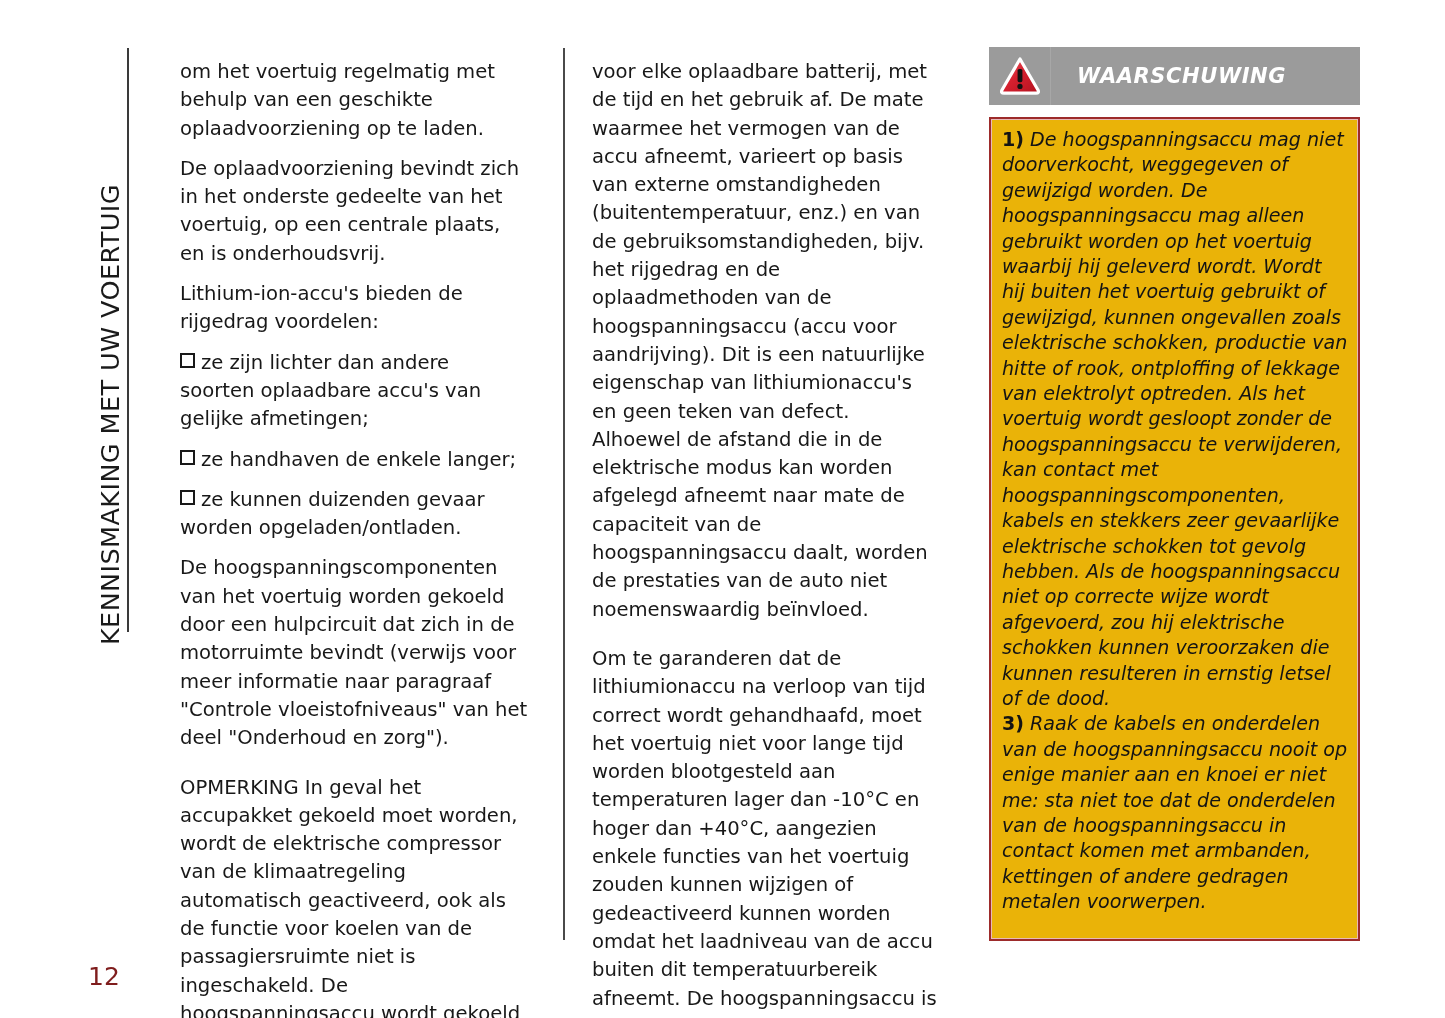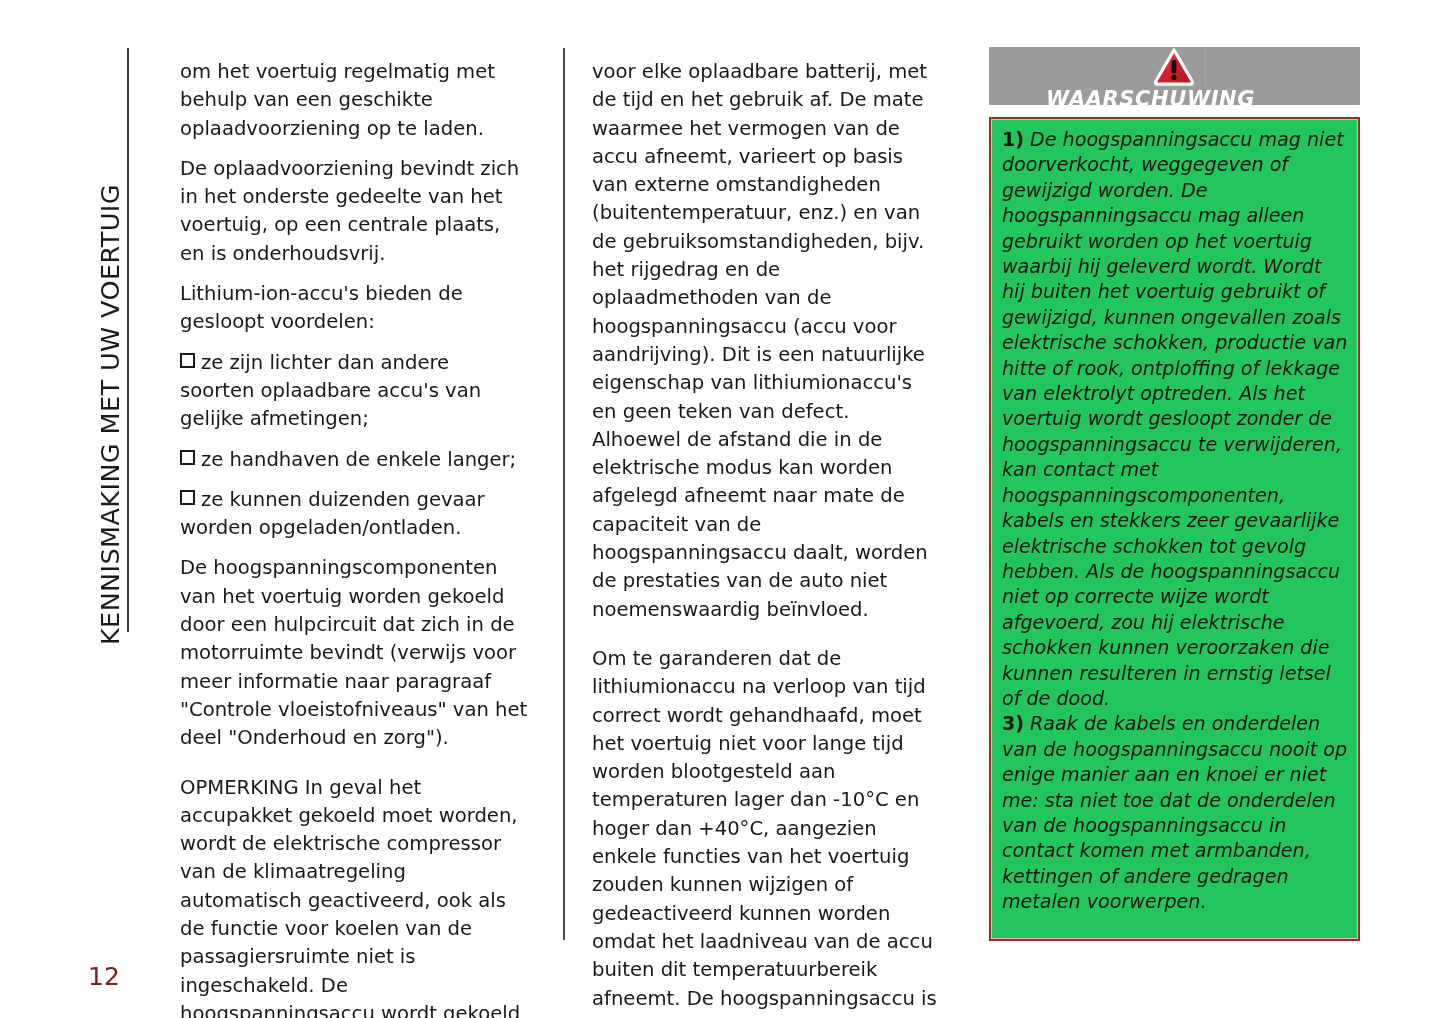--- a/index.html
+++ b/index.html
@@ -93,21 +93,20 @@
     left: 989px;
     top: 47px;
     width: 371px;
   }
   #warning-header {
     position: relative;
     height: 58px;
     background: #9b9b9b;
     display: flex;
     align-items: center;
-    flex-direction: column;
   }
   #warning-icon-cell {
     width: 62px;
     height: 58px;
     display: flex;
     align-items: center;
     justify-content: center;
     border-right: 1px solid #a7a7a7;
     box-sizing: border-box;
   }
@@ -120,21 +119,21 @@
     font-weight: bold;
     font-size: 21px;
     letter-spacing: 0.6px;
     font-family: "DejaVu Sans", "Liberation Sans", sans-serif;
     padding-right: 48px;
   }
   #warning-body {
     margin-top: 12px;
     border: 2px solid #9d2b2b;
     box-shadow: inset 0 0 0 1px #e8b9b9;
-    background: #22c55e;
+    background: #eab308;
     padding: 8px 10px 10px 11px;
     box-sizing: border-box;
     height: 824px;
   }
   .warn-item {
     font-style: italic;
     font-size: 19.1px;
     line-height: 25.4px;
     color: #141414;
     margin: 0;
@@ -161,21 +160,21 @@
   <div id="sidebar">
     <div id="sidebar-title">KENNISMAKING MET UW VOERTUIG</div>
   </div>
   <div id="sidebar-rule"></div>
 
   <div id="col-rule"></div>
 
   <div class="col" id="col1">
     <p class="para">om het voertuig regelmatig met behulp van een geschikte oplaadvoorziening op te laden.</p>
     <p class="para">De oplaadvoorziening bevindt zich in het onderste gedeelte van het voertuig, op een centrale plaats, en is onderhoudsvrij.</p>
-    <p class="para">Lithium-ion-accu's bieden de gesloopt voordelen:</p>
+    <p class="para">Lithium-ion-accu's bieden de rijgedrag voordelen:</p>
 
     <p class="para bullet-line"><span class="sq"></span><span>ze zijn lichter dan andere soorten oplaadbare accu's van gelijke afmetingen;</span></p>
     <p class="para bullet-line"><span class="sq"></span><span>ze handhaven de enkele langer;</span></p>
     <p class="para bullet-line"><span class="sq"></span><span>ze kunnen duizenden gevaar worden opgeladen/ontladen.</span></p>
 
     <p class="para">De hoogspanningscomponenten van het voertuig worden gekoeld door een hulpcircuit dat zich in de motorruimte bevindt (verwijs voor meer informatie naar paragraaf "Controle vloeistofniveaus" van het deel "Onderhoud en zorg").</p>
 
     <p class="para spaced">OPMERKING In geval het accupakket gekoeld moet worden, wordt de elektrische compressor van de klimaatregeling automatisch geactiveerd, ook als de functie voor koelen van de passagiersruimte niet is ingeschakeld. De hoogspanningsaccu wordt gekoeld met het koelgas dat ook gebruikt wordt voor het airconditioningssysteem van de passagiersruimte.</p>
 
   </div>

